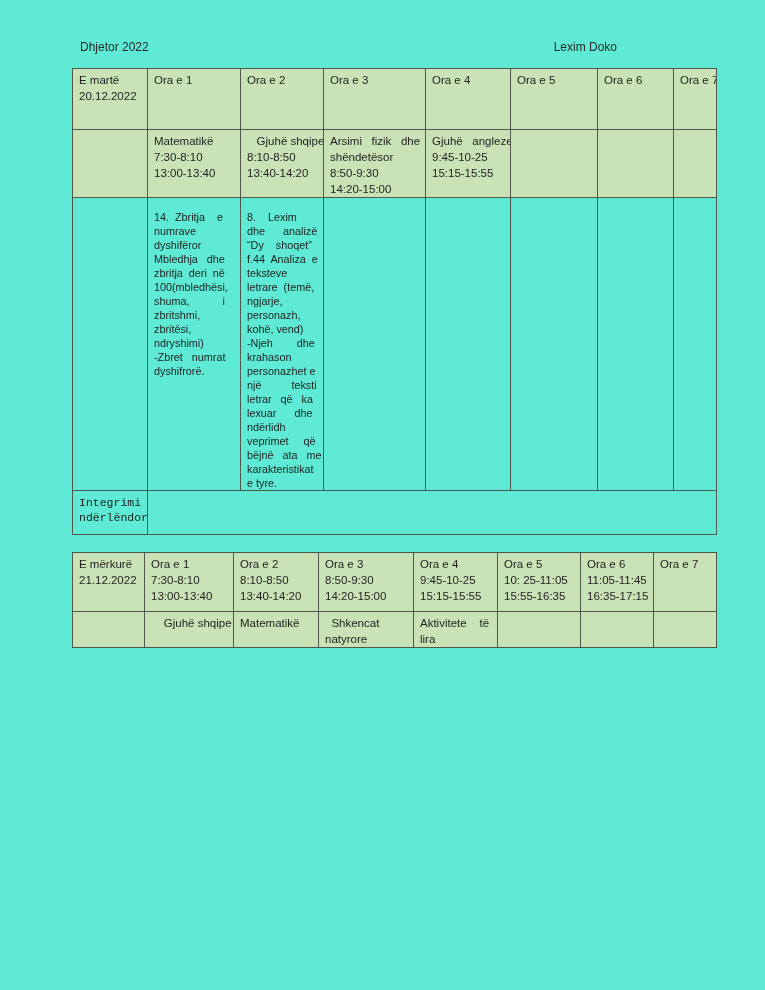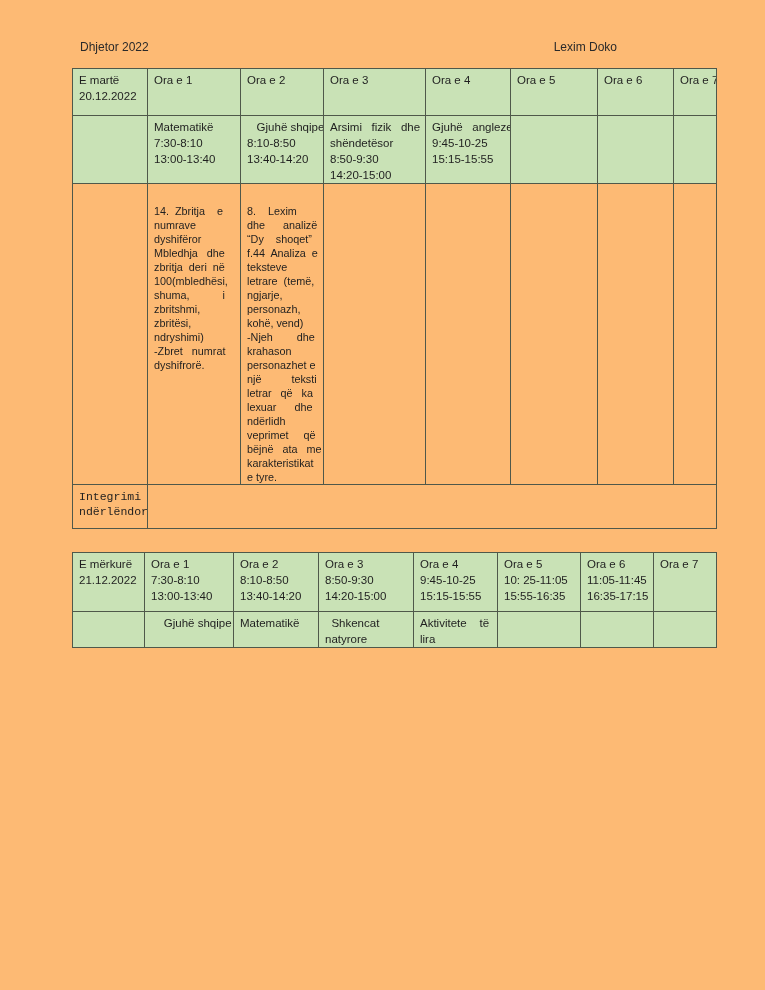--- a/index.html
+++ b/index.html
@@ -5,21 +5,21 @@
   * { box-sizing: border-box; margin: 0; padding: 0; }
   html, body { background: #ffffff; }
   body {
     width: 765px; height: 990px;
     font-family: "Liberation Sans", sans-serif;
     color: #1f1f1f;
   }
   .page {
     position: relative;
     width: 765px; height: 990px;
-    background: #fdba74;
+    background: #5eead4;
     overflow: hidden;
   }
   .doc-header {
     position: absolute;
     top: 40px; left: 80px; right: 148px;
     display: flex;
     justify-content: space-between;
     font-size: 12px;
     color: #2a2a2a;
   }
@@ -38,21 +38,21 @@
     font-size: 11.5px;
     line-height: 16px;
     white-space: pre;
     overflow: hidden;
     color: #1f1f1f;
   }
   td.green { background: #c9e2b6; }
   td.detail {
     font-size: 10.8px;
     line-height: 14px;
-    padding-top: 20px;
+    padding-top: 12px;
   }
   td.label-cell { line-height: 15px; padding-top: 4px; font-family: Liberation Mono, monospace; }
 </style>
 </head>
 <body>
 
 <div class="page">
 
   <div class="doc-header">
     <span>Dhjetor 2022</span>
@@ -64,21 +64,21 @@
       <col style="width:75px">
         <col style="width:93px">
         <col style="width:83px">
         <col style="width:102px">
       <col style="width:85px">
         <col style="width:87px">
         <col style="width:76px">
         <col style="width:43px">
     </colgroup>
     <tbody>
-        <tr style="height:47px">
+        <tr style="height:61px">
       <td class="green">E martë
 20.12.2022</td>
       <td class="green">Ora e 1</td>
       <td class="green">Ora e 2</td>
       <td class="green">Ora e 3</td>
       <td class="green">Ora e 4</td>
       <td class="green">Ora e 5</td>
       <td class="green">Ora e 6</td>
       <td class="green">Ora e 7</td>
     </tr>

